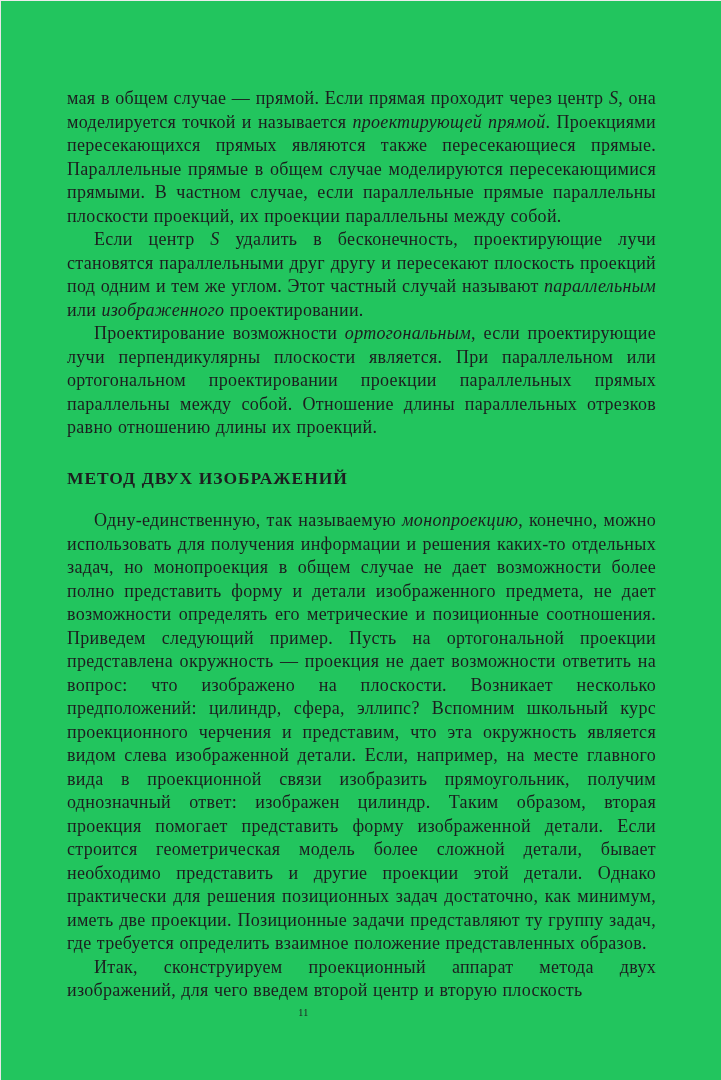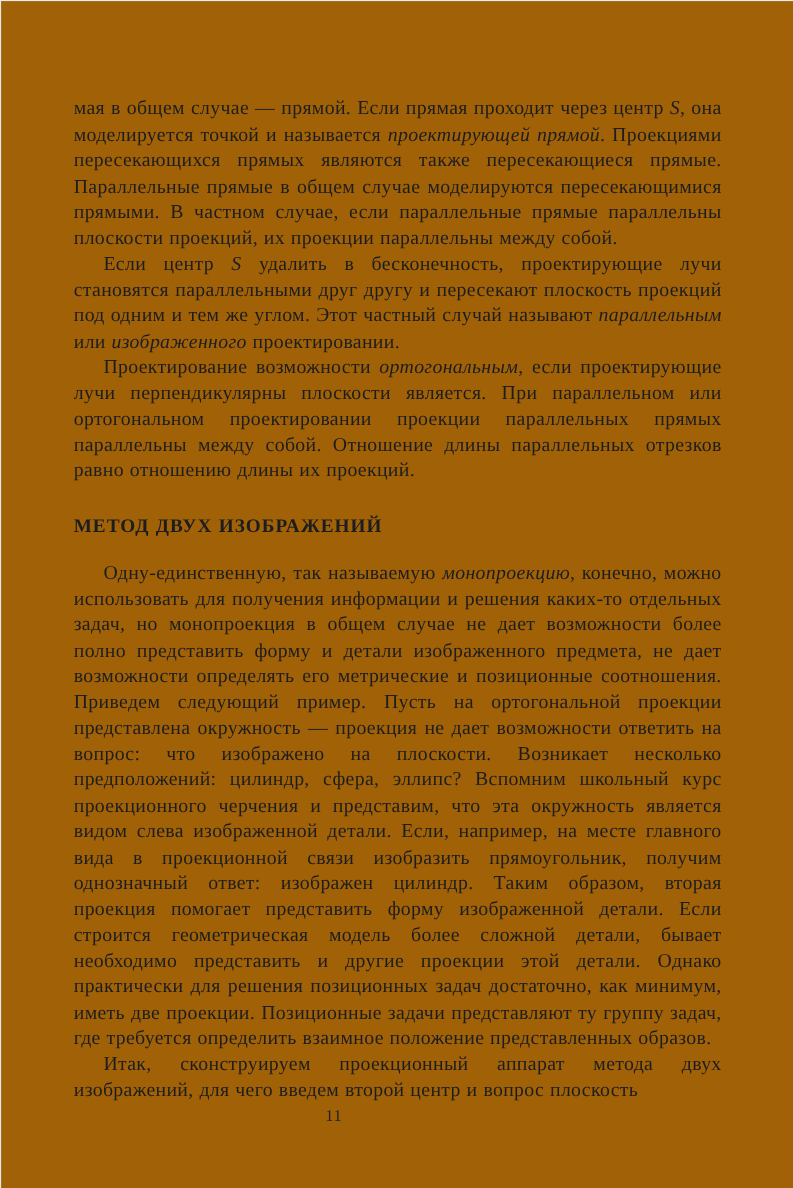--- a/index.html
+++ b/index.html
@@ -4,21 +4,21 @@
 <style>
   html, body {
     margin: 0;
     padding: 0;
     background: #ffffff;
   }
   .page {
     position: relative;
     width: 721px;
     height: 1080px;
-    background: #a16207;
+    background: #22c55e;
     box-sizing: border-box;
     border-left: 1px solid #e7e7e7;
     border-top: 1px solid #ececec;
     overflow: hidden;
     font-family: "Liberation Serif", "DejaVu Serif", serif;
     color: #1d1d1f;
   }
   .text-column {
     position: absolute;
     left: 66px;
@@ -47,31 +47,31 @@
     font-weight: bold;
     letter-spacing: 0.9px;
     text-indent: 0;
   }
   .page-number {
     position: absolute;
     left: 0;
     top: 1006px;
     width: 605px;
     text-align: center;
-    font-size: 15px;
+    font-size: 10px;
     letter-spacing: 0.5px;
     color: #222222;
   }
 </style>
 </head>
 <body>
 
 <div class="page">
   <div class="text-column">
       <p class="no-indent"><span>мая в общем случае — прямой. Если прямая проходит через центр </span><em>S</em><span>, она моделируется точкой и называется </span><em>проектирующей прямой</em><span>. Проекциями пересекающихся прямых являются также пересекающиеся прямые. Параллельные прямые в общем случае моделируются пересекающимися прямыми. В частном случае, если параллельные прямые параллельны плоскости проекций, их проекции параллельны между собой.</span></p>
       <p><span>Если центр </span><em>S</em><span> удалить в бесконечность, проектирующие лучи становятся параллельными друг другу и пересекают плоскость проекций под одним и тем же углом. Этот частный случай называют </span><em>параллельным</em><span> или </span><em>изображенного</em><span> проектировании.</span></p>
       <p><span>Проектирование возможности </span><em>ортогональным</em><span>, если проектирующие лучи перпендикулярны плоскости является. При параллельном или ортогональном проектировании проекции параллельных прямых параллельны между собой. Отношение длины параллельных отрезков равно отношению длины их проекций.</span></p>
       <h2>МЕТОД ДВУХ ИЗОБРАЖЕНИЙ</h2>
       <p><span>Одну-единственную, так называемую </span><em>монопроекцию</em><span>, конечно, можно использовать для получения информации и решения каких-то отдельных задач, но монопроекция в общем случае не дает возможности более полно представить форму и детали изображенного предмета, не дает возможности определять его метрические и позиционные соотношения. Приведем следующий пример. Пусть на ортогональной проекции представлена окружность — проекция не дает возможности ответить на вопрос: что изображено на плоскости. Возникает несколько предположений: цилиндр, сфера, эллипс? Вспомним школьный курс проекционного черчения и представим, что эта окружность является видом слева изображенной детали. Если, например, на месте главного вида в проекционной связи изобразить прямоугольник, получим однозначный ответ: изображен цилиндр. Таким образом, вторая проекция помогает представить форму изображенной детали. Если строится геометрическая модель более сложной детали, бывает необходимо представить и другие проекции этой детали. Однако практически для решения позиционных задач достаточно, как минимум, иметь две проекции. Позиционные задачи представляют ту группу задач, где требуется определить взаимное положение представленных образов.</span></p>
-      <p><span>Итак, сконструируем проекционный аппарат метода двух изображений, для чего введем второй центр и вопрос плоскость</span></p>
+      <p><span>Итак, сконструируем проекционный аппарат метода двух изображений, для чего введем второй центр и вторую плоскость</span></p>
     </div>
   <div class="page-number">11</div>
 </div>
 
 </body></html>

